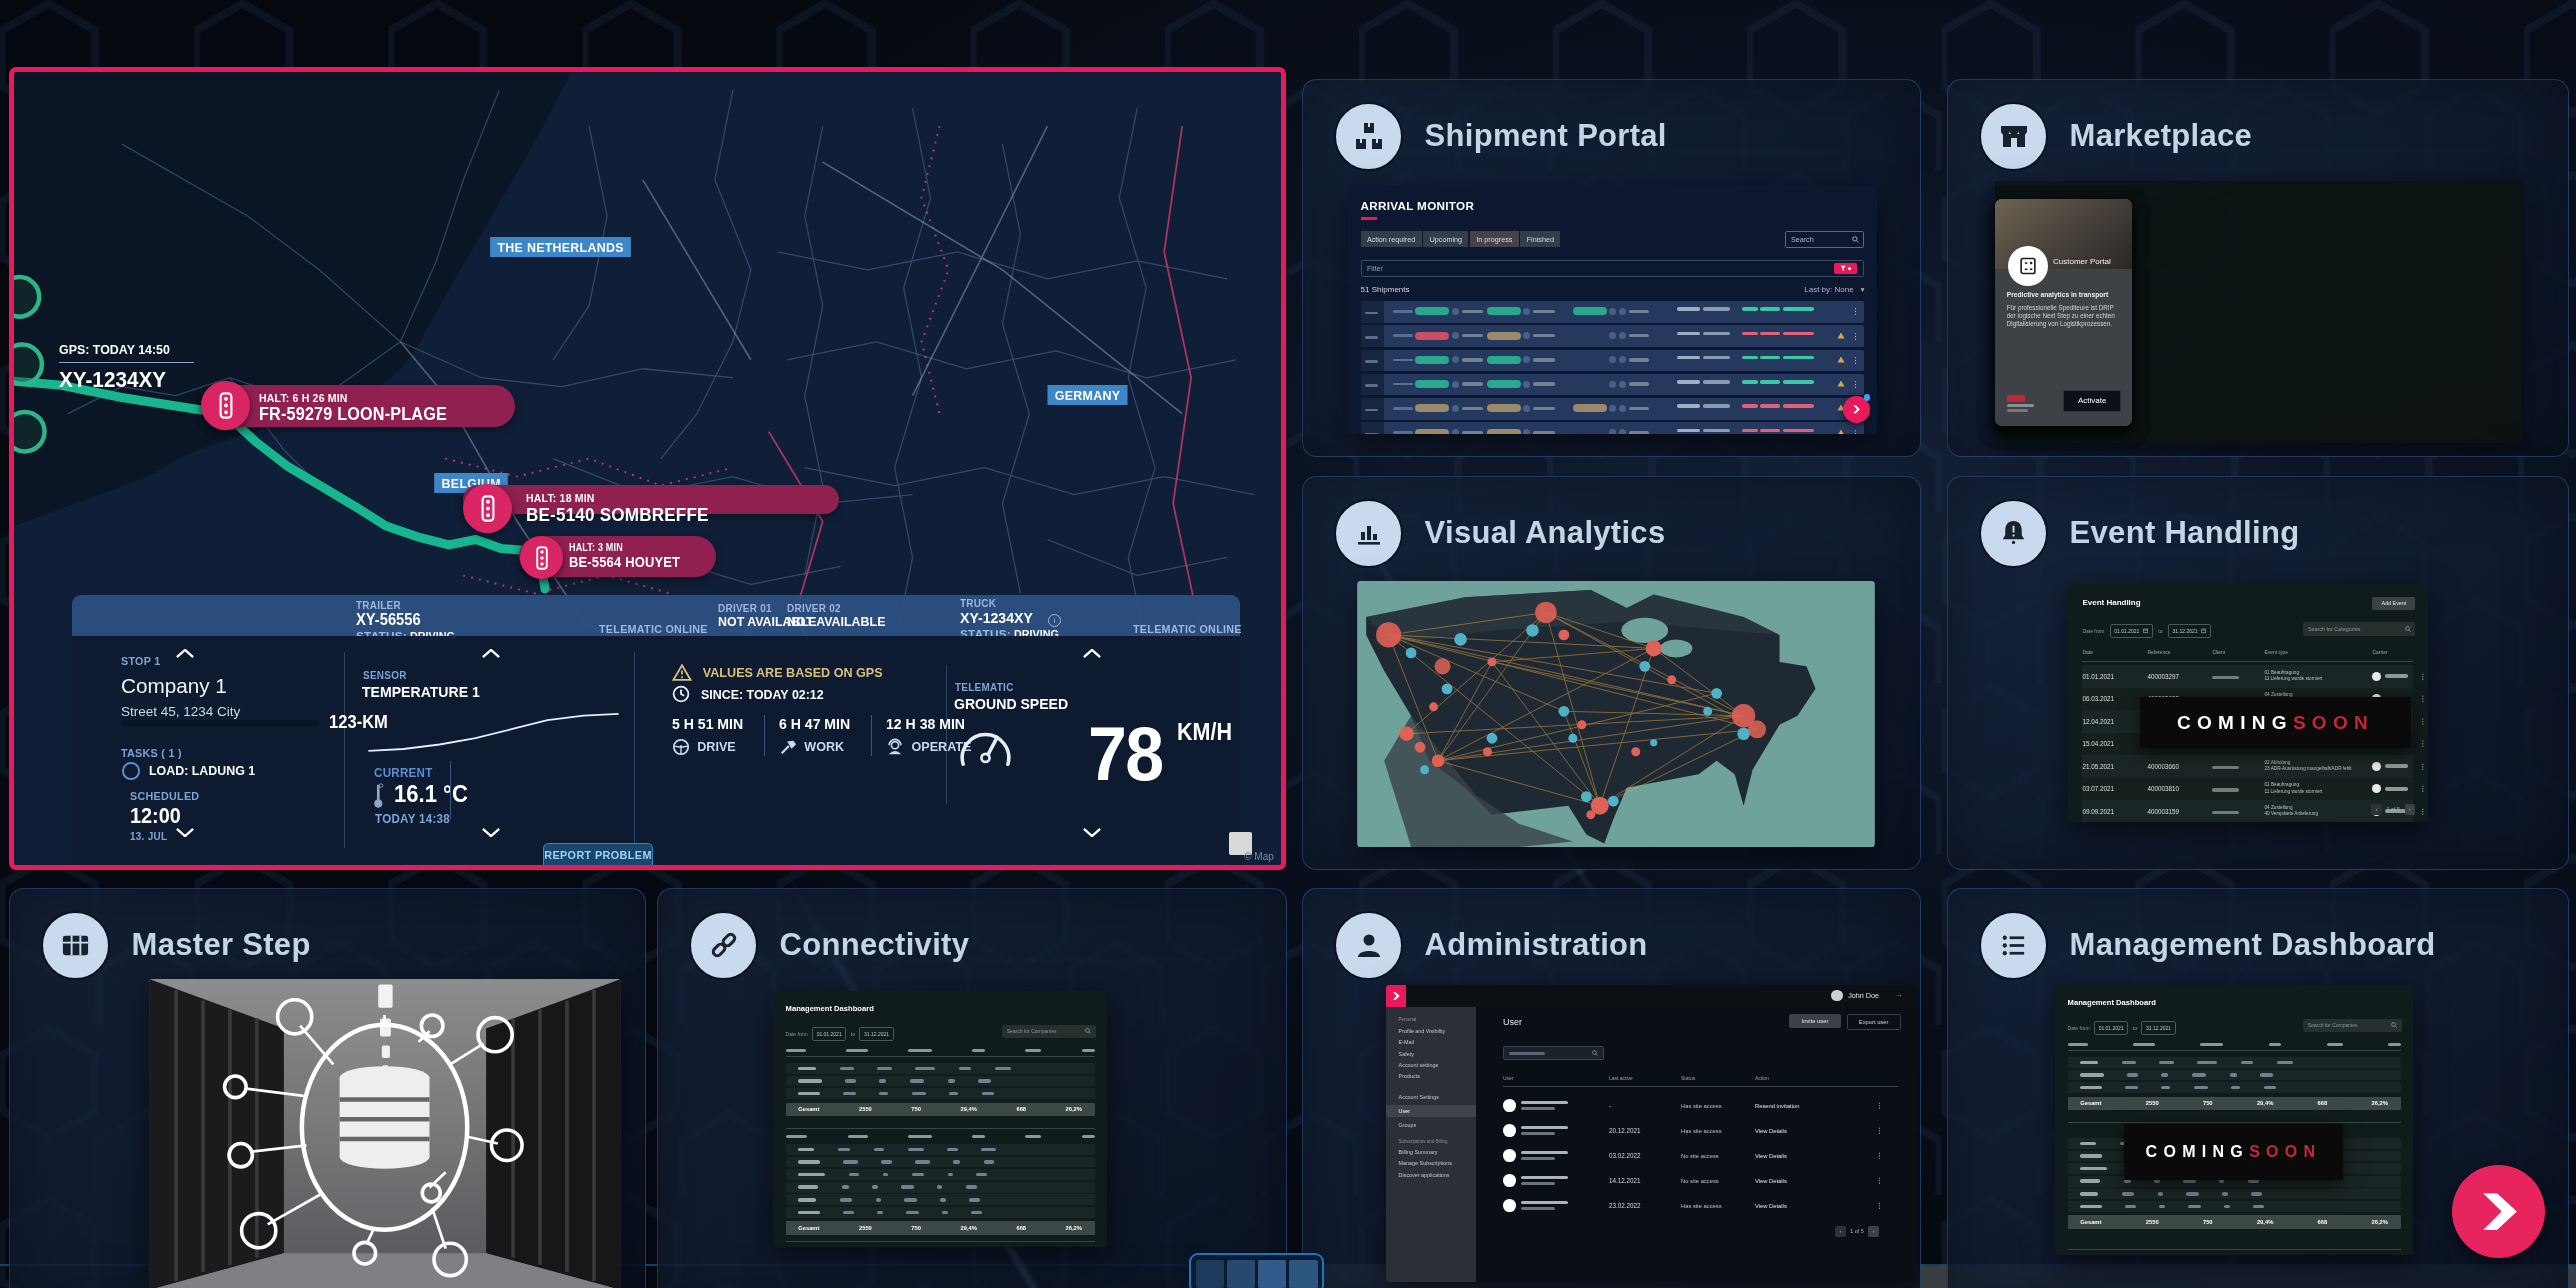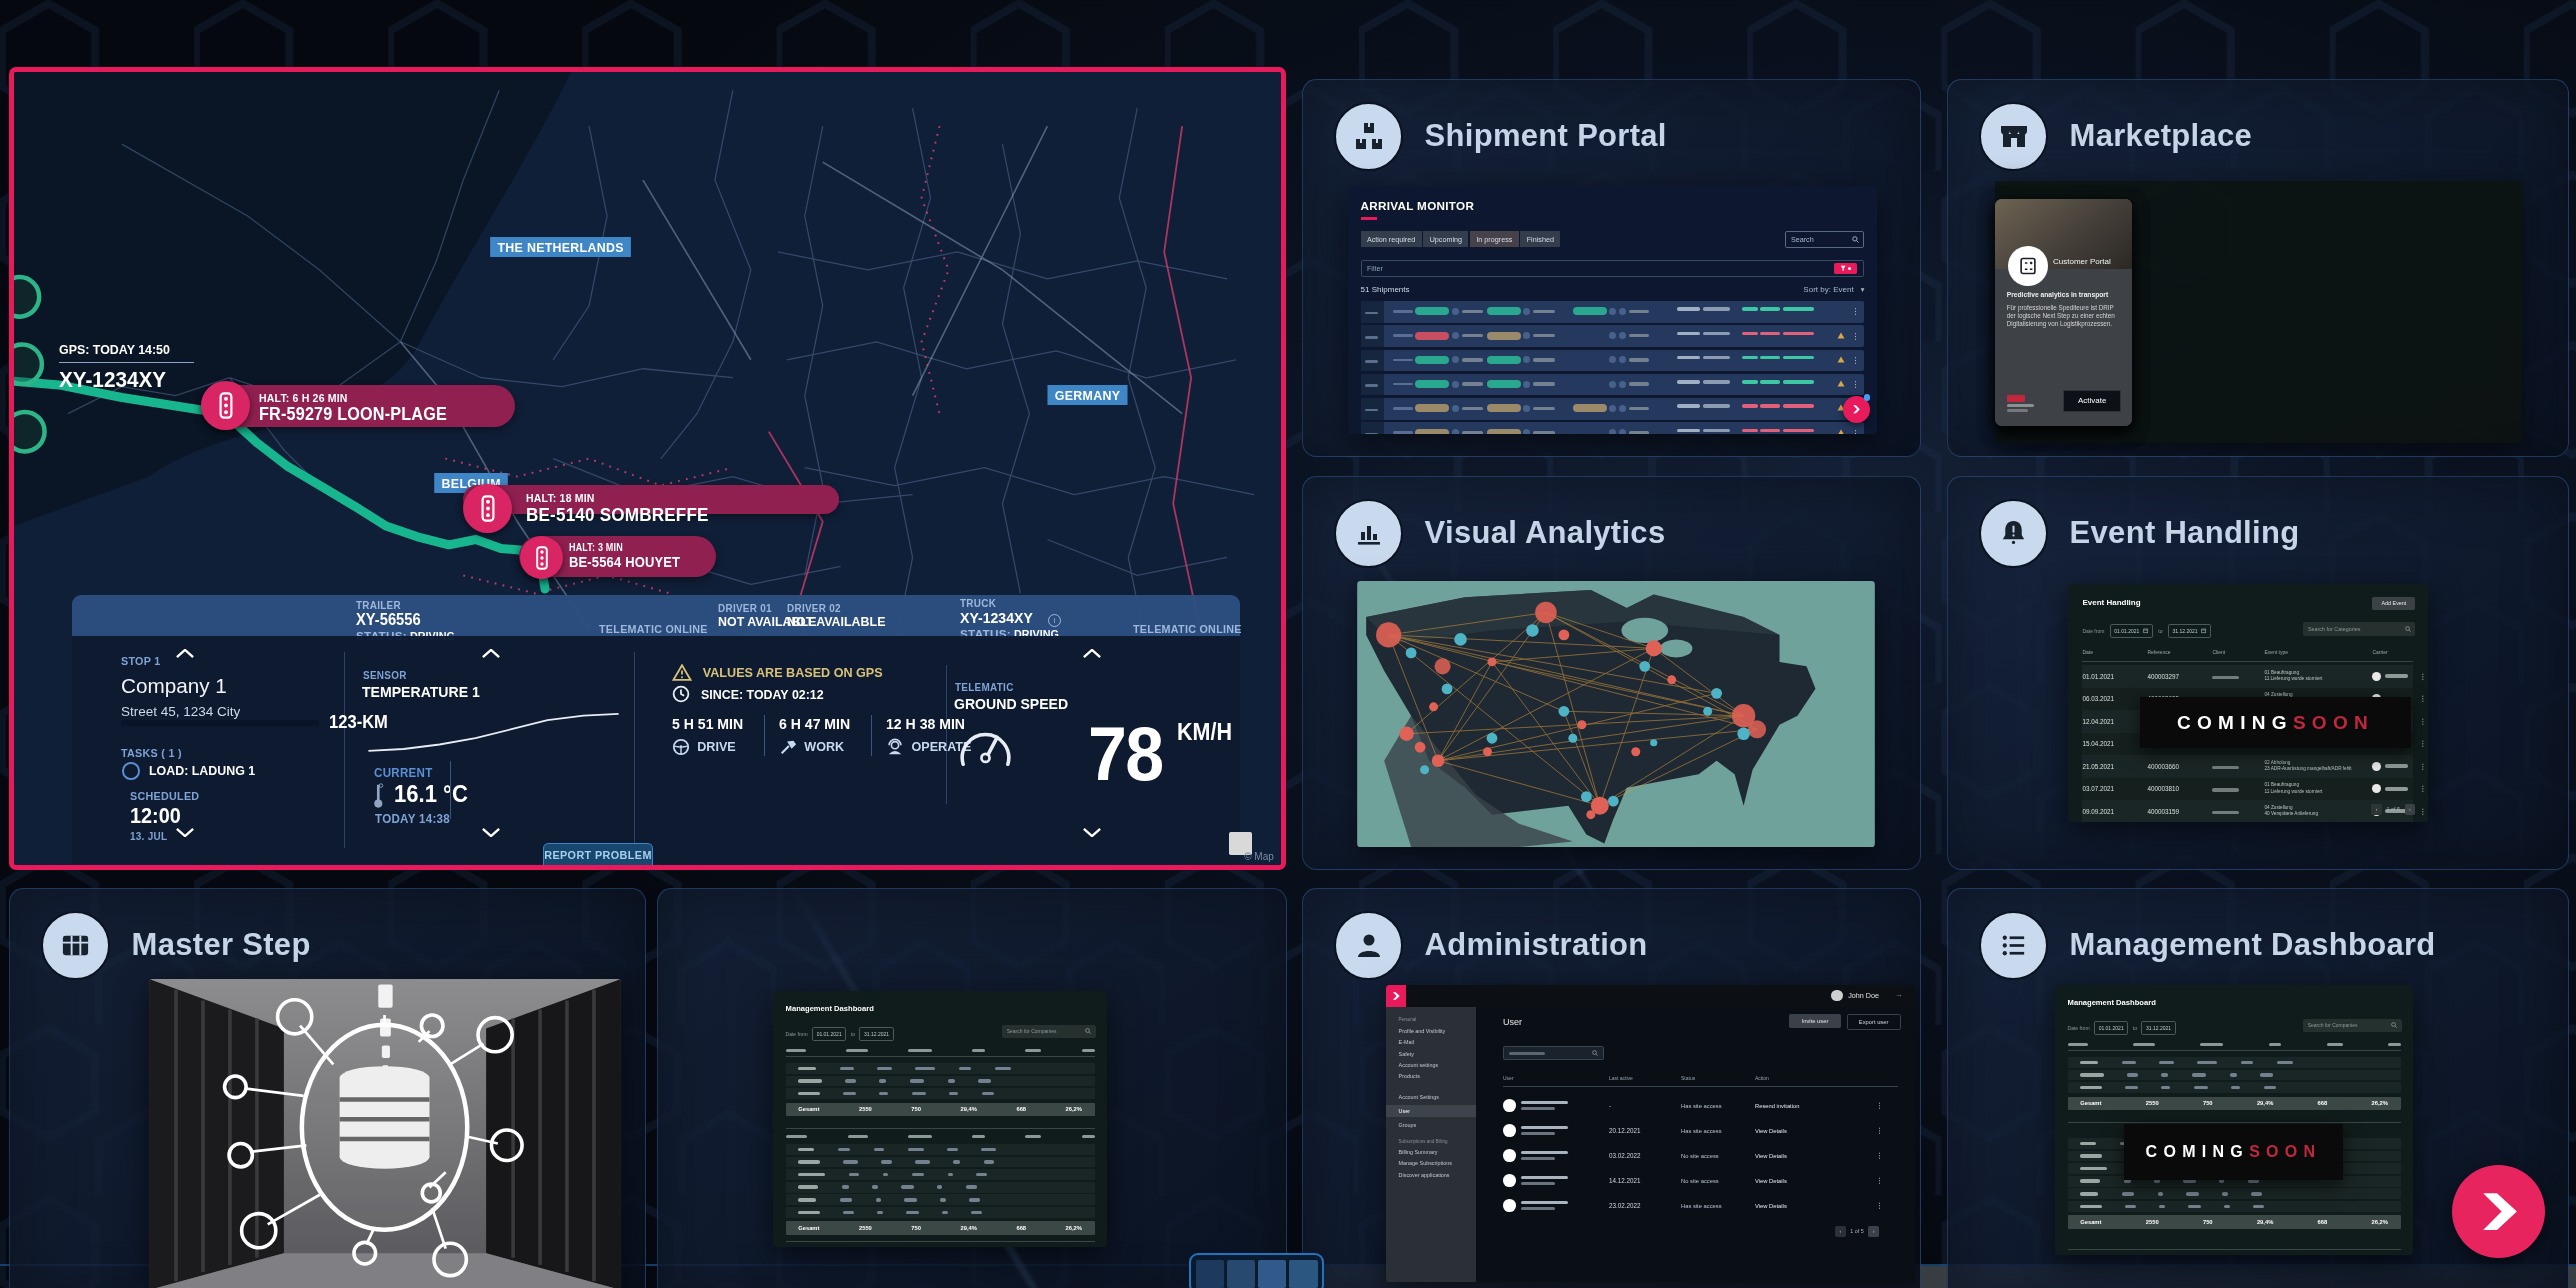--- a/index.html
+++ b/index.html
@@ -425,21 +425,21 @@
       <div style="position:absolute;left:12.6px;top:74px;width:503px;height:17px;border:0.9px solid #394a66;border-radius:1.8px;color:#8fa0b8;font-size:7.2px;display:flex;align-items:center;padding:0 5.4px;box-sizing:border-box;">
         <span>Filter</span>
         <span style="margin-left:auto;width:23.4px;height:11.7px;background:#e91a5c;border-radius:1.8px;display:flex;align-items:center;justify-content:center;gap:1.8px;">
           <svg width="6.3" height="6.3" viewBox="0 0 10 10">
               <polygon points="1,1 9,1 6,5 6,9 4,9 4,5" fill="#fff"></polygon>
             </svg>
           <span style="width:3.6px;height:3.6px;border-radius:50%;background:#fff;"></span>
         </span>
       </div>
       <div style="position:absolute;left:12.6px;top:99px;color:#cfd9e6;font-size:8px;">51 Shipments</div>
-      <div style="position:absolute;right:23.4px;top:99px;color:#aab7c6;font-size:8px;">Sort by: Event</div>
+      <div style="position:absolute;right:23.4px;top:99px;color:#aab7c6;font-size:8px;">Last by: None</div>
       <div style="position:absolute;right:12.6px;top:99px;color:#aab7c6;font-size:7.2px;">▾</div>
       <div style="position:absolute;left:12.6px;top:115px;">
 
       <div class="srow">
           <div class="lcell"><span class="bar" style="width:12.6px;height:2.7px;margin:5.4px 0 0 4.5px;background:#55central;background:#5a6f8e;"></span><span class="bar" style="width:9px;height:2.7px;margin:1.8px 0 0 4.5px;background:#46597a;"></span></div>
           <div class="sgrp" style="left:32px;">
             <span class="bar" style="width:20px;height:2.7px;background:#7d93b3;opacity:.6;"></span>
             <span class="schip" style="background: rgb(42, 168, 143);"></span>
             <span style="width:7.2px;height:7.2px;border-radius:50%;background:#4a6astr;background:#47618a;"></span>
             <span class="bar" style="width:21.6px;"></span>
@@ -1060,20 +1060,31 @@
           <circle cx="398" cy="185" r="17"></circle>
         <circle cx="122" cy="280" r="19"></circle>
           <circle cx="240" cy="305" r="12"></circle>
           <circle cx="335" cy="312" r="18"></circle>
           <circle cx="314" cy="238" r="10"></circle>
       </g>
     </svg>
   </div>
 
   <div class="tile" style="left:657px;top:888px;width:628px;height:422px;">
+    <div class="thead">
+      <div class="ticon">
+        <svg width="32" height="32" viewBox="0 0 32 32">
+            <g transform="rotate(-45 16 16)" fill="none" stroke="currentColor" stroke-width="3">
+              <rect x="2.5" y="12" width="13" height="8" rx="4"></rect>
+              <rect x="16.5" y="12" width="13" height="8" rx="4"></rect>
+            </g>
+          </svg>
+      </div>
+      <div class="ttitle">Connectivity</div>
+    </div>
     <div class="shot" style="left:115px;top:102px;width:334px;height:256px;background:#101c1b;overflow:hidden;">
       <div style="position:absolute;left:12.6px;top:12.6px;color:#fff;font-size:7.6px;font-weight:700;">Management Dashboard</div>
       <div style="position:absolute;left:12.6px;top:36px;display:flex;align-items:center;gap:4.5px;color:#8a9a98;font-size:5px;">
         <span>Date from</span>
         <span class="inpt">
             <span>01.01.2021</span>
           </span>
         <span>to</span>
         <span class="inpt">
             <span>31.12.2021</span>

